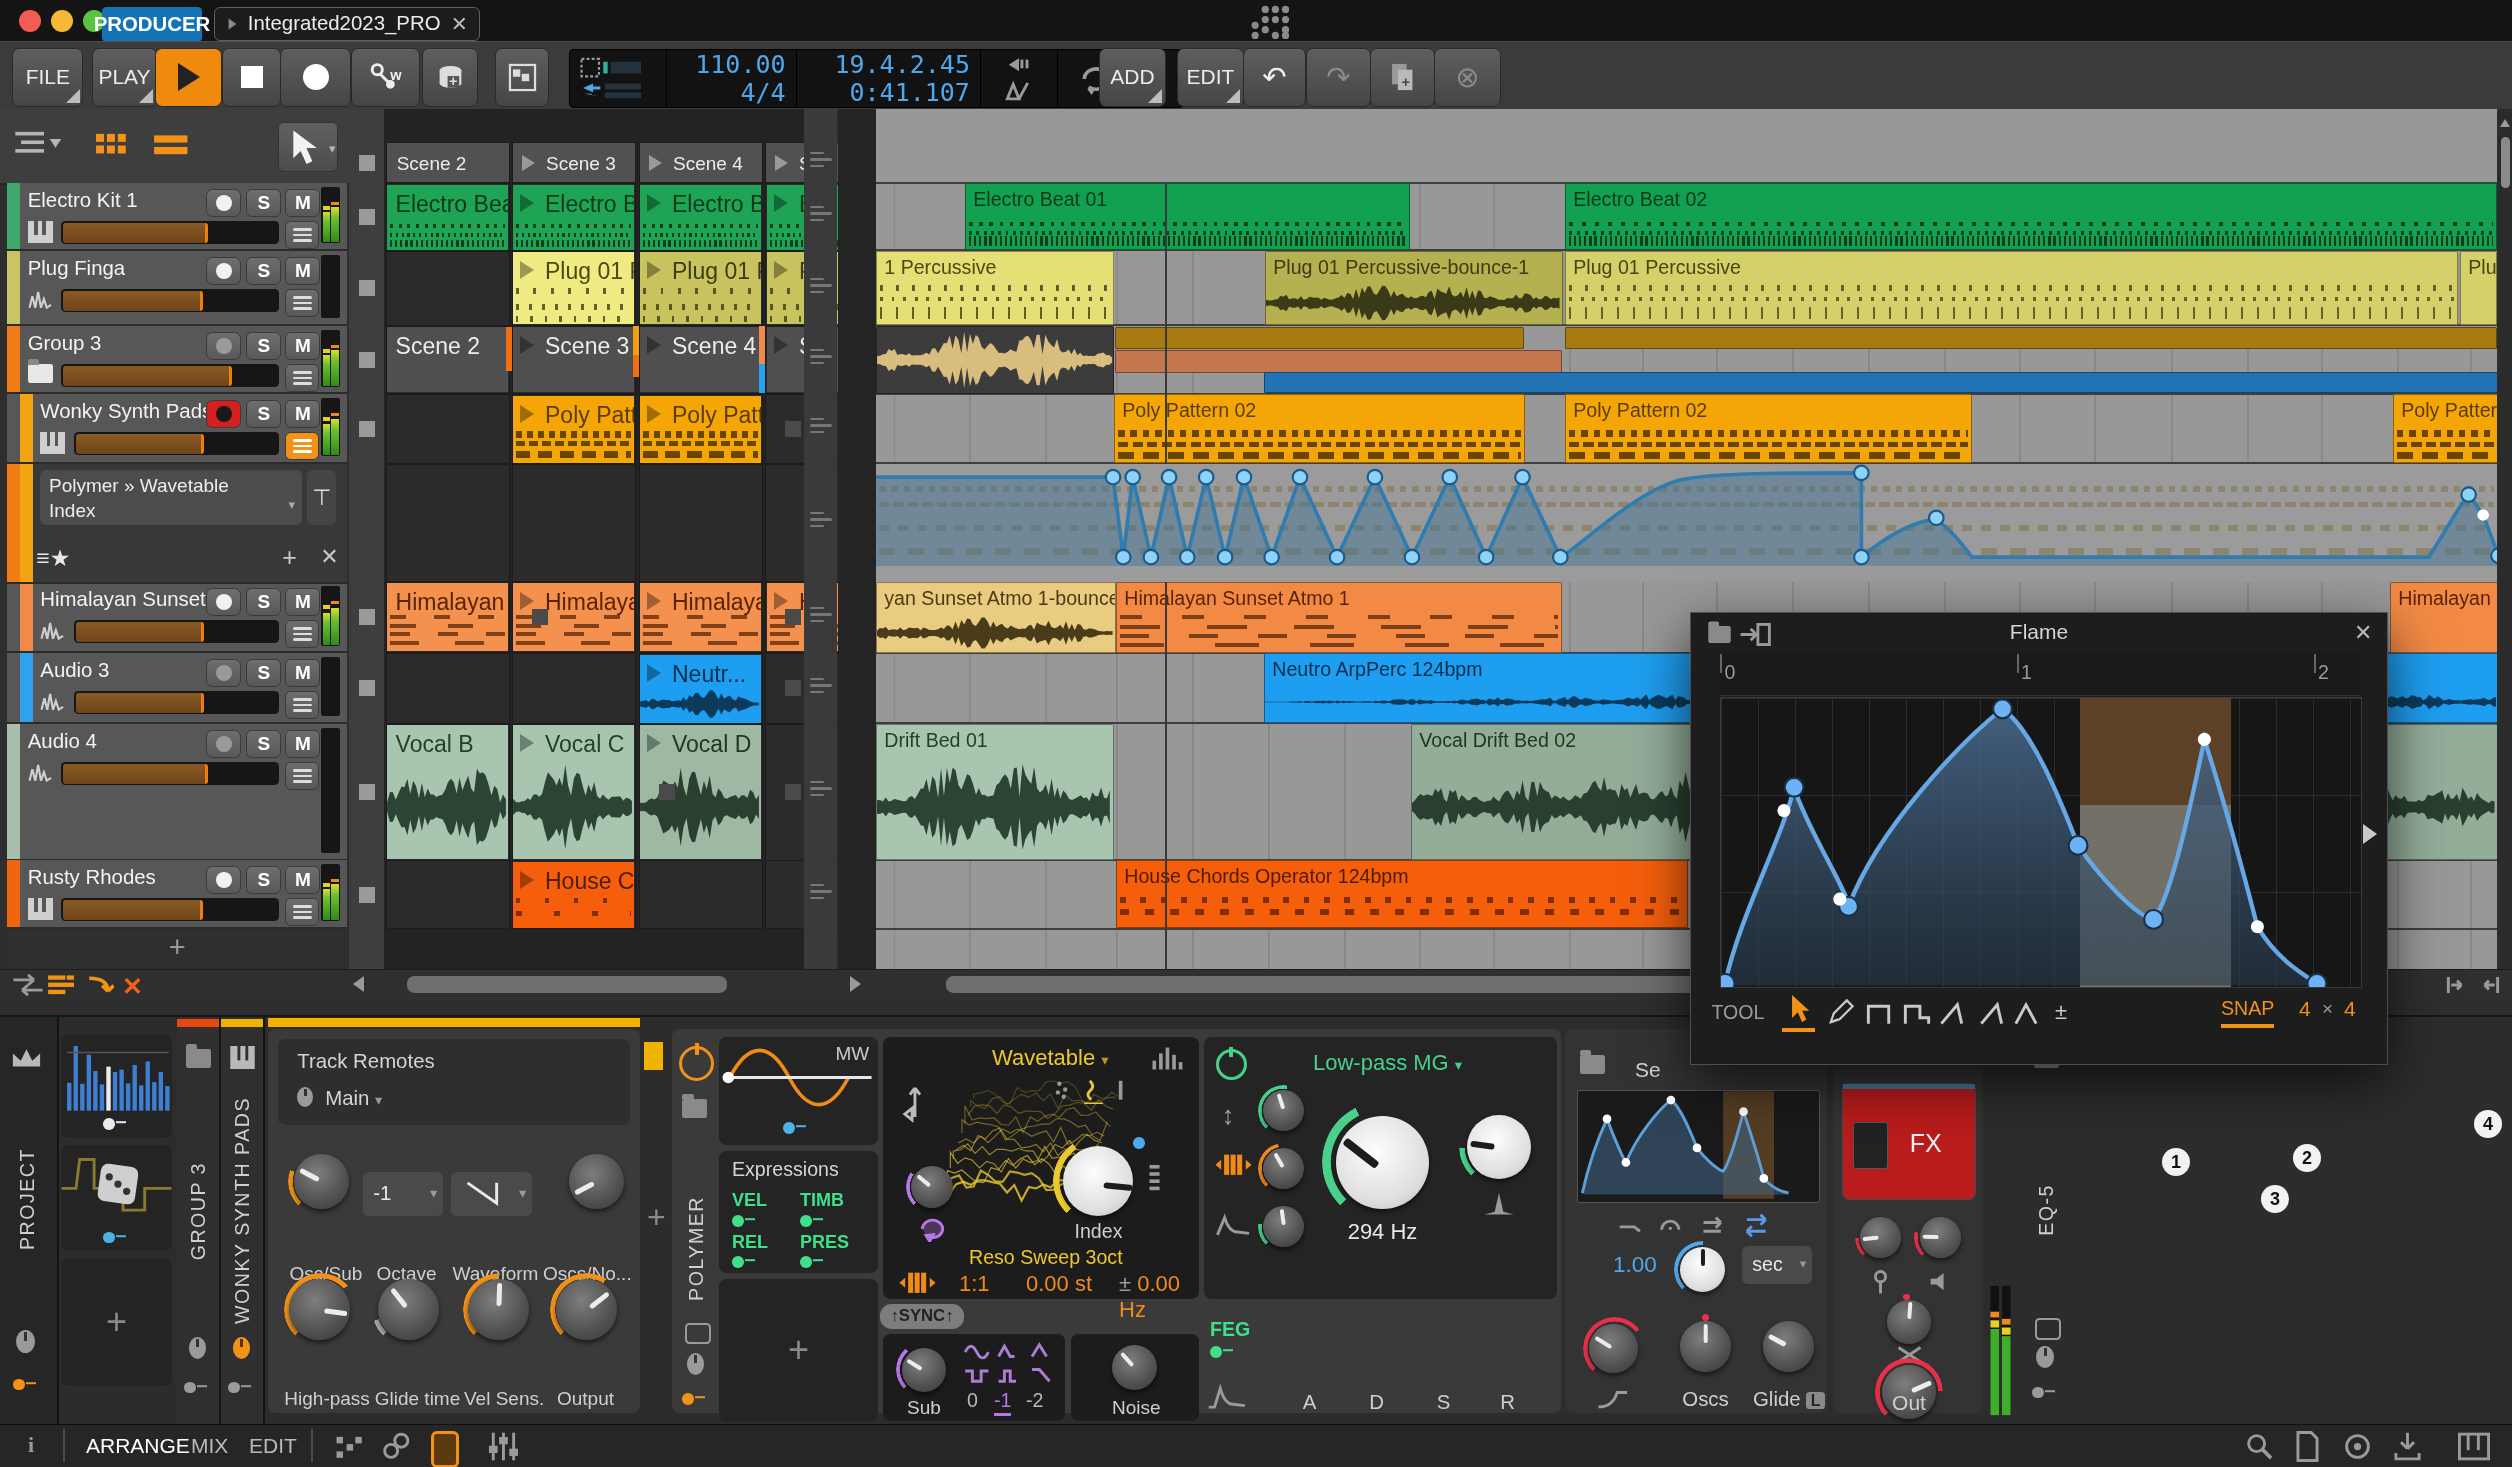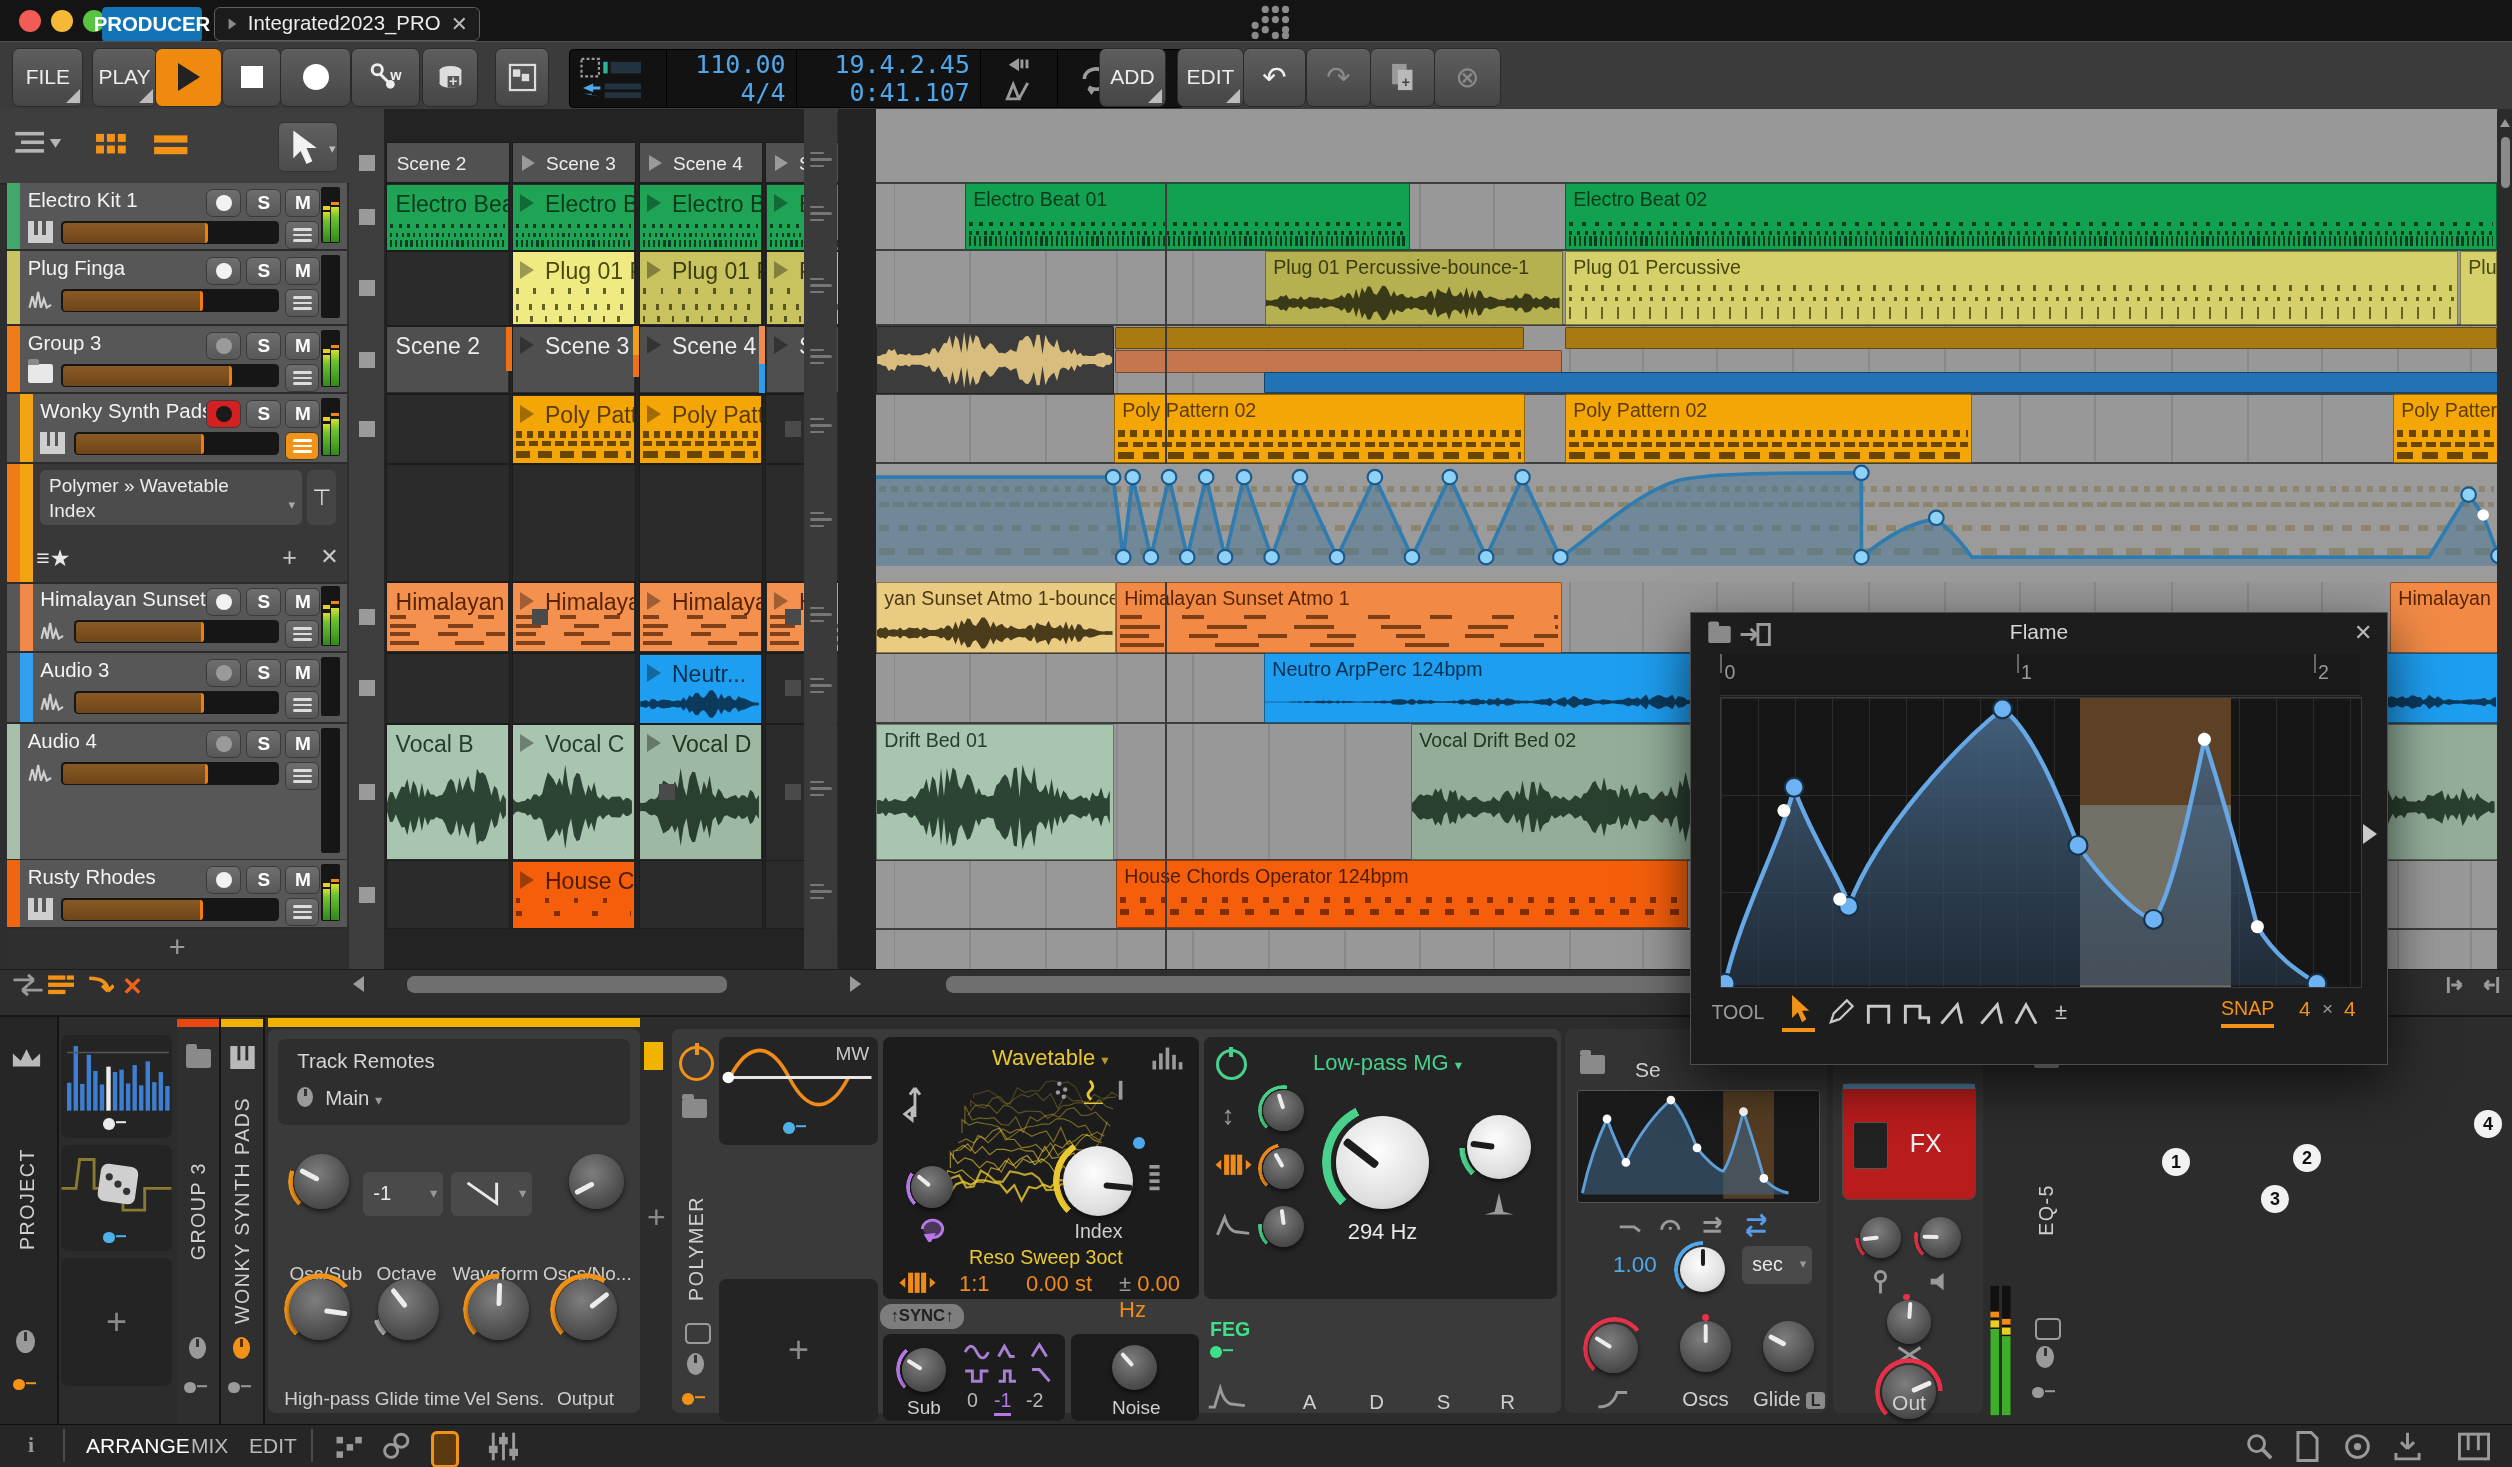--- a/index.html
+++ b/index.html
@@ -633,20 +633,26 @@
         <div class="pat" style="top:38px;height:4.4px;background:repeating-linear-gradient(90deg,rgba(3,28,12,.75) 0 3.6px,transparent 3.6px 10.2px);"></div>
         <div class="pat" style="top:47px;height:3.6px;background:repeating-linear-gradient(90deg,rgba(3,28,12,.75) 0 2.9px,transparent 2.9px 7.3px);"></div>
         <div class="pat" style="top:52px;height:10.2px;background:repeating-linear-gradient(90deg,rgba(3,28,12,.75) 0 2.2px,transparent 2.2px 5.1px);"></div>
       </div>
       <div class="ac" style="left:689px;top:74px;width:932px;height:67px;background:#12a150">
         <div class="al" style="color: rgb(7, 58, 26);">Electro Beat 02</div>
         <div class="pat" style="top:38px;height:4.4px;background:repeating-linear-gradient(90deg,rgba(3,28,12,.75) 0 3.6px,transparent 3.6px 13px);"></div>
         <div class="pat" style="top:47px;height:3.6px;background:repeating-linear-gradient(90deg,rgba(3,28,12,.75) 0 2.9px,transparent 2.9px 8px);"></div>
         <div class="pat" style="top:52px;height:10.2px;background:repeating-linear-gradient(90deg,rgba(3,28,12,.75) 0 2.2px,transparent 2.2px 5.1px);"></div>
       </div>
+      <div class="ac" style="left:0px;top:142px;width:238px;height:74px;background:#e5df76">
+        <div class="al" style="color: rgb(74, 74, 18);">1 Percussive</div>
+        <div class="pat" style="top:33px;height:5.8px;background:repeating-linear-gradient(90deg,rgba(40,40,8,.7) 0 2.9px,transparent 2.9px 16px);"></div>
+        <div class="pat" style="top:45px;height:4.4px;background:repeating-linear-gradient(90deg,rgba(40,40,8,.7) 0 2.9px,transparent 2.9px 11.6px);"></div>
+        <div class="pat" style="top:55px;height:11.6px;background:repeating-linear-gradient(90deg,rgba(40,40,8,.7) 0 2.2px,transparent 2.2px 16px);"></div>
+      </div>
       <div class="ac" style="left:389px;top:142px;width:298px;height:74px;background:#b5b050">
         <div class="al" style="color: rgb(60, 60, 16);">Plug 01 Percussive-bounce-1</div>
         <svg width="295" height="44" style="position: absolute; left: 0px; top: 29px;" viewBox="0 0 406 60">
           <polygon points="0,25.599749154365586 4,26.647731159857987 8,26.431227688780567 12,25.156264441727824 16,24.78279884172503 20,19.934097388403337 24,21.404214456970312 28,18.776623642972538 32,25.17954691674117 36,23.6083312942353 40,23.608990770777194 44,25.027230680241335 48,20.764432460666466 52,25.402386688774683 56,24.4710809578658 60,21.365164799099773 64,22.323121923289584 68,22.758843624976834 72,22.385458257458023 76,25.532823605403088 80,22.894116158691592 84,24.310532930898116 88,25.650232914064198 92,25.20855645400986 96,23.569257741244552 100,22.568135475254092 104,18.98534989139668 108,23.057327420743935 112,16.23165768450839 116,17.33331674093602 120,24.611198824823674 124,10.290135275683436 128,23.81852336332586 132,8.745669294536782 136,16.26127300360765 140,6.85105483199208 144,7.647436926734752 148,16.658910982791006 152,19.098895274289927 156,13.257190900779932 160,6.347403785448776 164,6.552419344979455 168,12.312546178066349 172,21.905963828638964 176,13.214986792401643 180,20.992187347972166 184,18.361390794043693 188,17.200852900975917 192,21.81820132850916 196,23.244226233815077 200,20.86778018475882 204,23.359276321681115 208,23.166477155938892 212,20.83790002657637 216,20.074065684335892 220,22.108204818992384 224,14.970443461619233 228,13.311558723257985 232,24.404341583911037 236,9.872844311749798 240,13.719359472833098 244,15.602191000914978 248,17.180043866984725 252,6.876609925827747 256,18.81572703016967 260,21.067452859929865 264,19.172422496208775 268,14.57572484746911 272,21.97662636570999 276,7.835856521825075 280,23.391843001384398 284,12.782714980900636 288,24.46156271355592 292,12.60481548581254 296,13.93473703453084 300,22.54976834908999 304,23.498203768065945 308,20.583862626101098 312,22.056057243375236 316,23.41265791239385 320,25.47036500772363 324,25.58815680462808 328,25.918216810936812 332,23.187081123325157 336,23.855798741499395 340,23.47653706590708 344,18.302326328153345 348,23.367030725132004 352,23.453123596409906 356,17.017489277709707 360,17.188307517970674 364,18.992532402114612 368,24.972065798083225 372,22.113729269084406 376,25.308772605824657 380,24.228283753923186 384,19.960295428166184 388,21.28087081528043 392,24.792576633565382 396,22.864633585287745 400,23.749178847504936 404,22.221248349739344 404,37.77875165026066 400,36.250821152495064 396,37.13536641471225 392,35.20742336643462 388,38.71912918471957 384,40.039704571833816 380,35.771716246076814 376,34.69122739417534 372,37.88627073091559 368,35.02793420191678 364,41.00746759788539 360,42.81169248202933 356,42.98251072229029 352,36.5468764035901 348,36.632969274867996 344,41.69767367184666 340,36.52346293409292 336,36.14420125850061 332,36.81291887667484 328,34.08178318906319 324,34.411843195371915 320,34.52963499227637 316,36.587342087606146 312,37.943942756624764 308,39.416137373898906 304,36.50179623193405 300,37.45023165091001 296,46.06526296546916 292,47.39518451418746 288,35.53843728644408 284,47.217285019099364 280,36.608156998615605 276,52.16414347817492 272,38.02337363429001 268,45.42427515253089 264,40.827577503791225 260,38.932547140070135 256,41.18427296983033 252,53.12339007417225 248,42.819956133015275 244,44.39780899908502 240,46.2806405271669 236,50.1271556882502 232,35.59565841608896 228,46.68844127674201 224,45.02955653838077 220,37.891795181007616 216,39.92593431566411 212,39.16209997342363 208,36.83352284406111 204,36.640723678318885 200,39.13221981524118 196,36.75577376618492 192,38.18179867149084 188,42.79914709902408 184,41.63860920595631 180,39.00781265202784 176,46.785013207598354 172,38.09403617136104 168,47.68745382193365 164,53.447580655020545 160,53.652596214551224 156,46.74280909922007 152,40.90110472571007 148,43.34108901720899 144,52.352563073265244 140,53.14894516800792 136,43.73872699639235 132,51.25433070546322 128,36.18147663667414 124,49.70986472431656 120,35.388801175176326 116,42.66668325906398 112,43.76834231549161 108,36.94267257925606 104,41.01465010860332 100,37.431864524745905 96,36.430742258755444 92,34.79144354599014 88,34.3497670859358 84,35.68946706910188 80,37.10588384130841 76,34.46717639459691 72,37.61454174254198 68,37.241156375023166 64,37.676878076710416 60,38.63483520090023 56,35.5289190421342 52,34.59761331122532 48,39.23556753933353 44,34.97276931975867 40,36.3910092292228 36,36.3916687057647 32,34.820453083258826 28,41.22337635702746 24,38.59578554302969 20,40.06590261159666 16,35.217201158274975 12,34.84373555827217 8,33.56877231121943 4,33.35226884014201 0,34.40025084563442" fill="#3a3a18"></polygon>
         </svg>
       </div>
       <div class="ac" style="left:689px;top:142px;width:893px;height:74px;background:#d6d06a">
         <div class="al" style="color: rgb(70, 70, 15);">Plug 01 Percussive</div>
         <div class="pat" style="top:33px;height:5.8px;background:repeating-linear-gradient(90deg,rgba(40,40,8,.65) 0 2.9px,transparent 2.9px 16px);"></div>
         <div class="pat" style="top:45px;height:4.4px;background:repeating-linear-gradient(90deg,rgba(40,40,8,.65) 0 2.9px,transparent 2.9px 11.6px);"></div>
@@ -908,20 +914,31 @@
       <div class="dtile" style="left:47px;top:8.7px;width:159px;height:108px">
         <div class="abs" style="right:8.7px;top:5.8px;font-size:19px;color:#c9c9c9">MW</div>
         <svg width="159" height="81" viewBox="0 0 218 112">
           <path d="M14,56 C40,6 70,6 96,56 C122,106 152,106 178,56" stroke="#f08a18" stroke-width="5" fill="none"></path>
           <line x1="8" y1="56" x2="210" y2="56" stroke="#e8e8e8" stroke-width="4"></line>
             <circle cx="12" cy="56" r="8" fill="#fff"></circle>
         </svg>
         <div class="io" style="left:64px;top:84px;--c:#4fb0e8"></div>
       </div>
 
+      <div class="dtile" style="left:47px;top:122px;width:159px;height:122px">
+        <div class="abs" style="left:13px;top:7.3px;font-size:19.6px;color:#d5d5d5">Expressions</div>
+        <div class="abs" style="left:13px;top:39px;font-size:18px;color:#3fe08a;font-weight:bold">VEL</div>
+        <div class="abs" style="left:81px;top:39px;font-size:18px;color:#3fe08a;font-weight:bold">TIMB</div>
+        <div class="io" style="left:13px;top:64px;--c:#3fe08a"></div>
+        <div class="io" style="left:81px;top:64px;--c:#3fe08a"></div>
+        <div class="abs" style="left:13px;top:81px;font-size:18px;color:#3fe08a;font-weight:bold">REL</div>
+        <div class="abs" style="left:81px;top:81px;font-size:18px;color:#3fe08a;font-weight:bold">PRES</div>
+        <div class="io" style="left:13px;top:105px;--c:#3fe08a"></div>
+        <div class="io" style="left:81px;top:105px;--c:#3fe08a"></div>
+      </div>
       <div class="dtile" style="left:47px;top:250px;width:159px;height:143px;display:flex;align-items:center;justify-content:center;font-size:36px;color:#8a8a8a">+</div>
 
       <div class="dtile" style="left:211px;top:8.7px;width:316px;height:262px;background:#1c1c1c">
         <div class="abs" style="left:109px;top:7.3px;font-size:22px;color:#e9c832"><span>Wavetable</span> <span style="font-size:14.5px;color:#b89820">▾</span></div>
         <svg class="abs" style="right:10.2px;top:8.7px" width="38" height="25" viewBox="0 0 52 34">
             <g fill="#9a9a9a">
               <rect x="2" y="20" width="5" height="12"></rect>
               <rect x="11" y="10" width="5" height="22"></rect>
               <rect x="20" y="2" width="5" height="30"></rect>
               <rect x="29" y="12" width="5" height="20"></rect>

